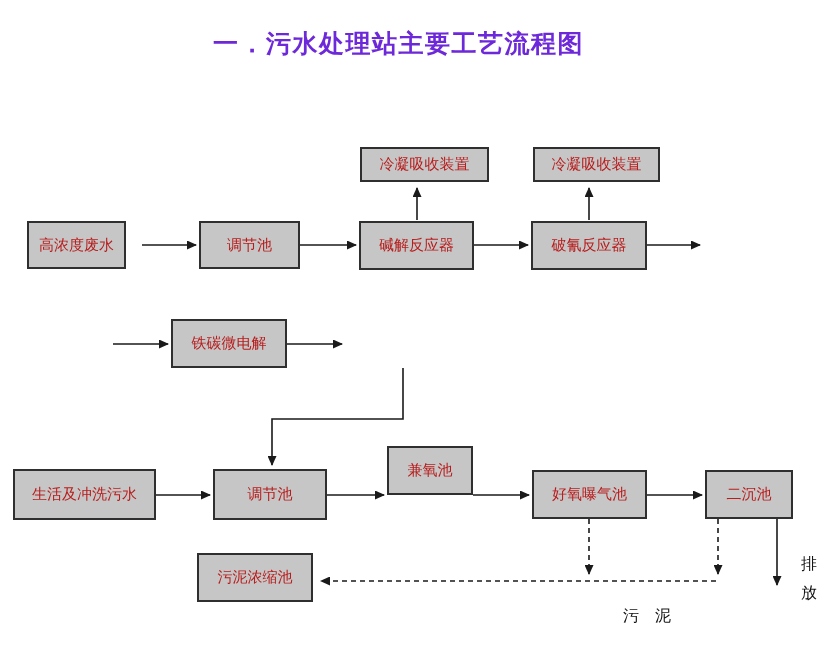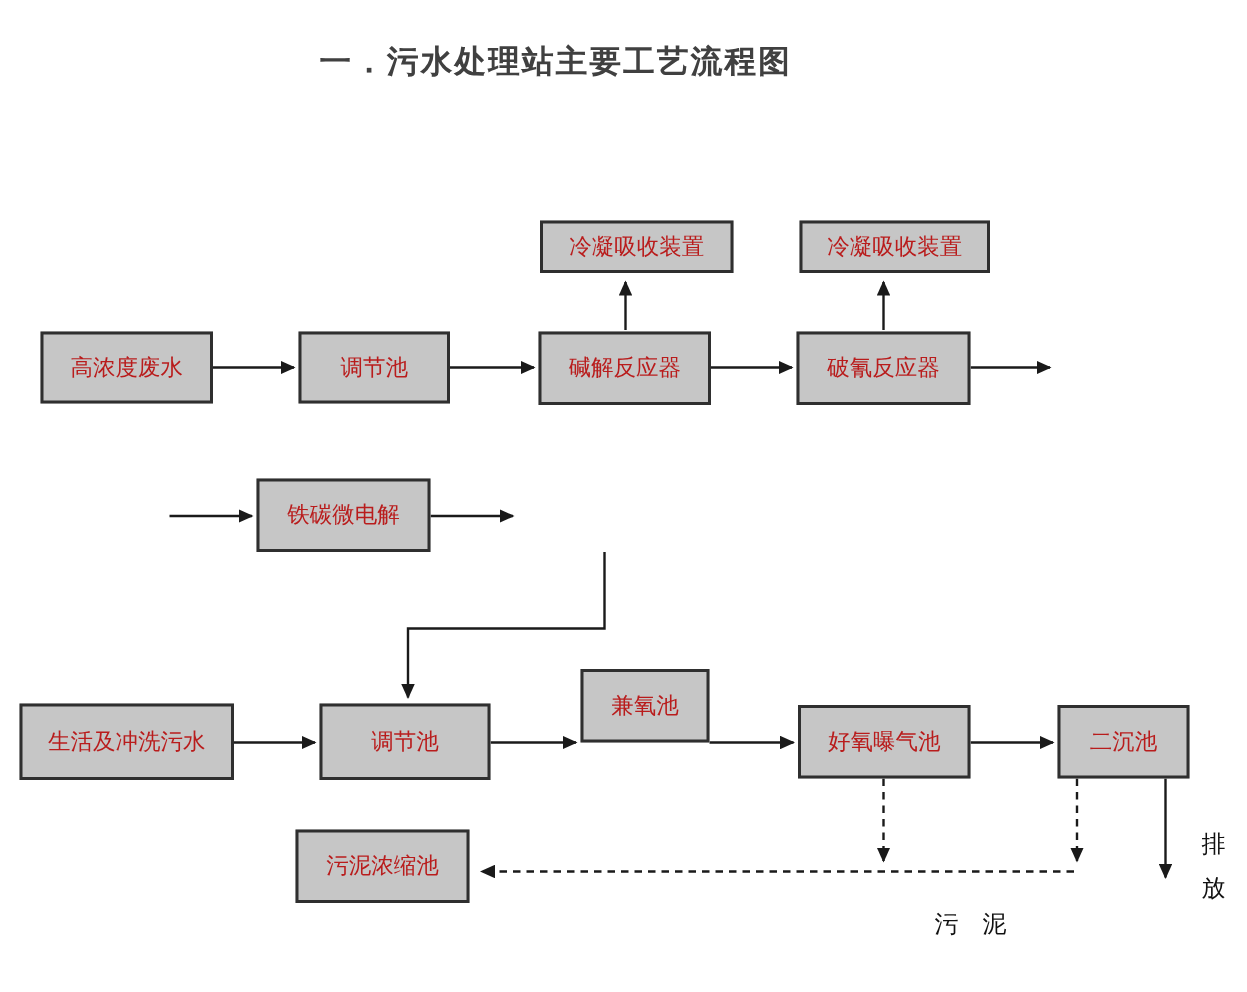--- a/index.html
+++ b/index.html
@@ -14,23 +14,23 @@
     background: var(--background, #ffffff);
     overflow: hidden;
     font-family: "Liberation Serif", "DejaVu Serif", serif;
   }
   .title {
     position: absolute;
     left: 213px;
     top: 27px;
     font-family: "Liberation Sans", "DejaVu Sans", sans-serif;
     font-weight: bold;
-    font-size: 21px;
+    font-size: 25px;
     letter-spacing: 1.5px;
-    color: #404040;
+    color: #6d28d9;
     white-space: nowrap;
   }
   .box {
     position: absolute;
     box-sizing: border-box;
     background: var(--box-fill, #c6c6c6);
     border: 2px solid var(--box-border, #2f2f2f);
     display: flex;
     align-items: center;
     justify-content: center;
@@ -111,21 +111,21 @@
     <line class="c" x1="777" y1="519" x2="777" y2="585" marker-end="url(#ah)"></line>
 
     <line class="c dashed" x1="589" y1="519" x2="589" y2="574" marker-end="url(#ah)"></line>
     <line class="c dashed" x1="718" y1="519" x2="718" y2="574" marker-end="url(#ah)"></line>
     <line class="c dashed" x1="716" y1="581" x2="321" y2="581" marker-end="url(#ah)"></line>
   </svg>
 
   <div class="box" style="left:360px;top:147px;width:129px;height:35px">冷凝吸收装置</div>
   <div class="box" style="left:533px;top:147px;width:127px;height:35px">冷凝吸收装置</div>
 
-  <div class="box" style="left:27px;top:221px;width:115px;height:48px">高浓度废水</div>
+  <div class="box" style="left:27px;top:221px;width:99px;height:48px">高浓度废水</div>
   <div class="box" style="left:199px;top:221px;width:101px;height:48px">调节池</div>
   <div class="box" style="left:531px;top:221px;width:116px;height:49px">破氰反应器</div>
   <div class="box" style="left:359px;top:221px;width:115px;height:49px">碱解反应器</div>
 
   <div class="box" style="left:171px;top:319px;width:116px;height:49px">铁碳微电解</div>
 
   <div class="box" style="left:13px;top:469px;width:143px;height:51px">生活及冲洗污水</div>
   <div class="box" style="left:213px;top:469px;width:114px;height:51px">调节池</div>
   <div class="box" style="left:387px;top:446px;width:86px;height:49px">兼氧池</div>
   <div class="box" style="left:705px;top:470px;width:88px;height:49px">二沉池</div>

